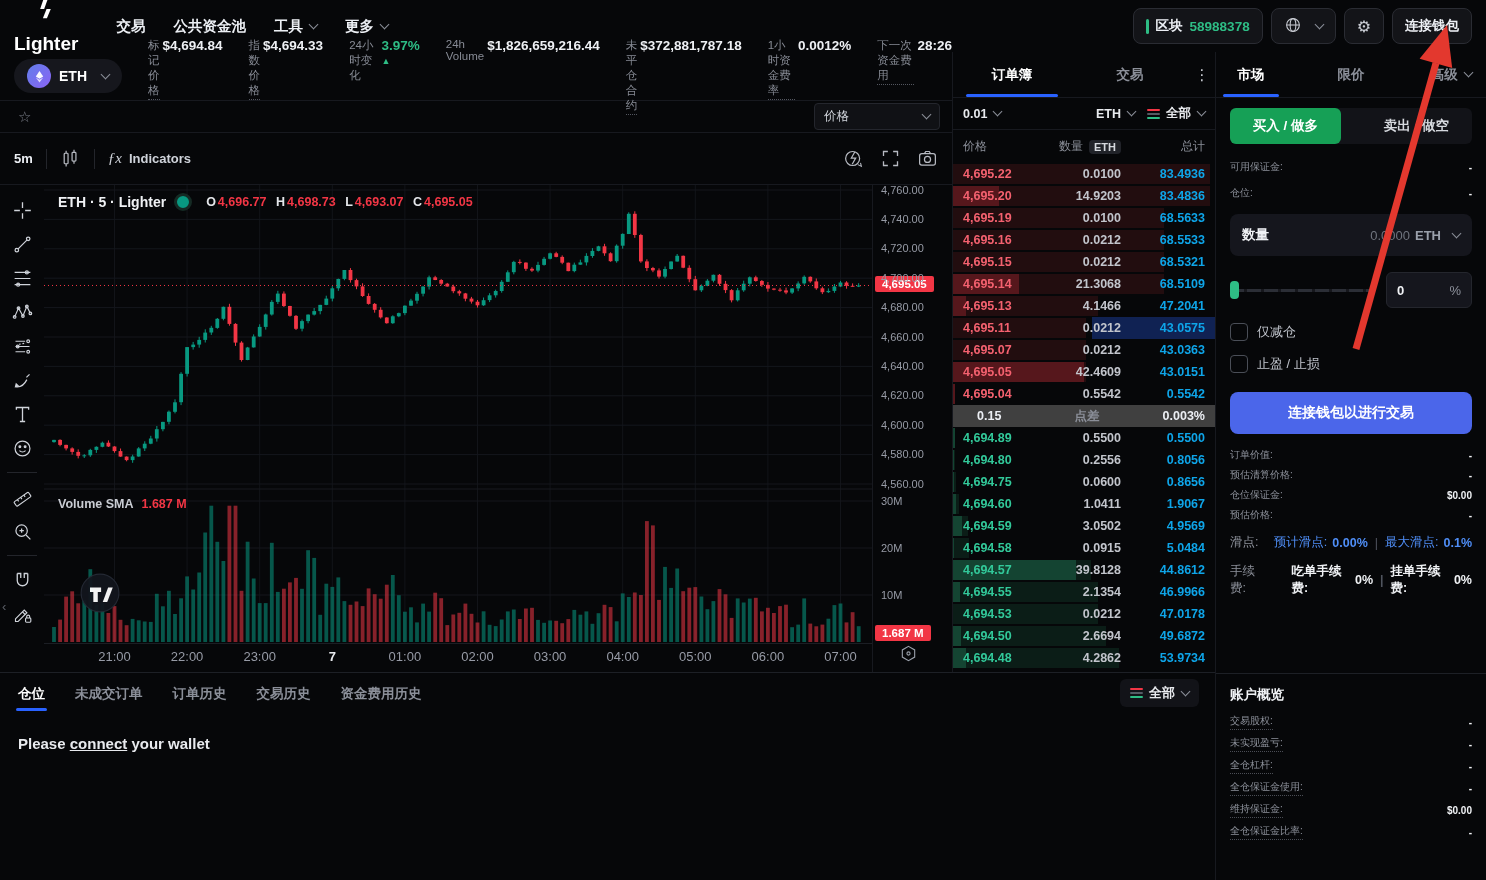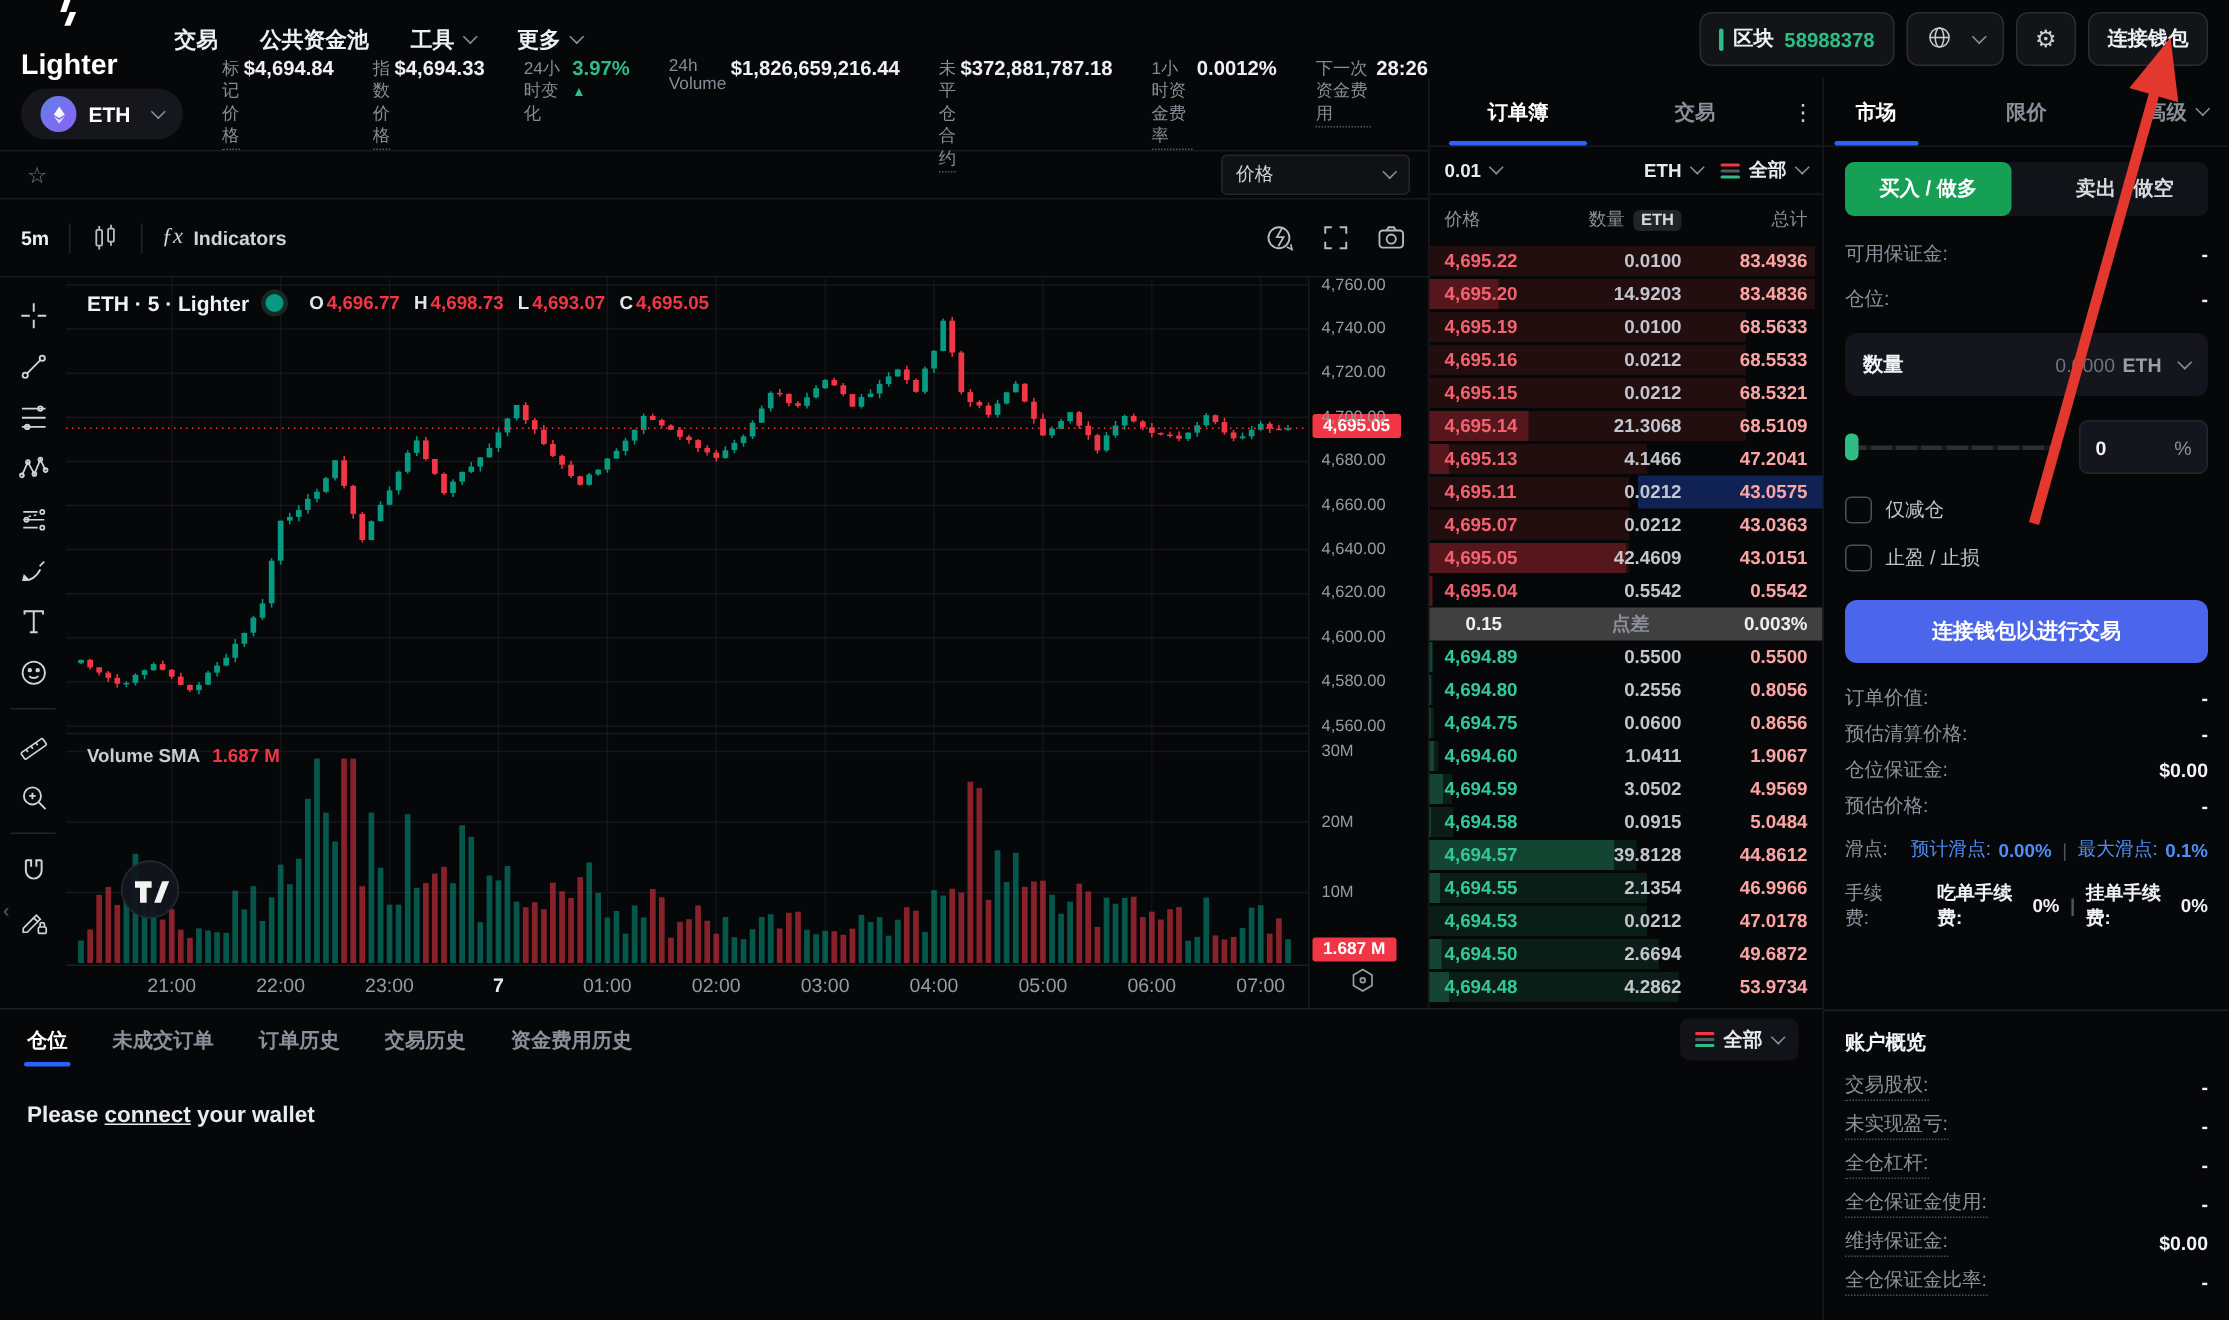--- a/index.html
+++ b/index.html
@@ -89,21 +89,21 @@
   .lines-ic i:nth-child(2){background:#555a63;}
   .lines-ic i:nth-child(3){background:#2ebd85;}
   .ob-head{height:33px;display:flex;align-items:center;font-size:12px;color:#8b8f99;}
   .ob-head .c1{width:84px;padding-left:10px;}
   .ob-head .c2{flex:1;text-align:right;display:flex;justify-content:flex-end;align-items:center;}
   .badge{background:#212329;border-radius:4px;padding:1px 5px;font-size:11px;color:#d6d9de;margin-left:6px;font-weight:600;}
   .ob-head .c3{width:84px;text-align:right;padding-right:10px;}
   .obrow{position:relative;height:22px;display:flex;align-items:center;font-size:12.5px;font-weight:700;cursor:pointer;}
   .obrow .p{width:84px;padding-left:10px;position:relative;z-index:2;}
   .obrow .s{flex:1;text-align:right;color:#c2c5cc;position:relative;z-index:2;}
-  .obrow .t{width:84px;text-align:right;padding-right:10px;color:#fca5a5;position:relative;z-index:2;}
+  .obrow .t{width:84px;text-align:right;padding-right:10px;color:#0ea5e9;position:relative;z-index:2;}
   .obrow.ask .p{color:#f4616f;}
   .obrow.bid .p{color:#32c99a;}
   .dbar{position:absolute;left:0;top:1px;bottom:1px;z-index:0;}
   .obrow.ask .dbar.cum{background:rgba(242,54,69,.12);}
   .obrow.ask .dbar.own{background:rgba(242,54,69,.25);}
   .obrow.bid .dbar.cum{background:rgba(46,189,133,.12);}
   .obrow.bid .dbar.own{background:rgba(46,189,133,.25);}
   .hlband{position:absolute;left:53%;right:0;top:0;bottom:0;background:rgba(41,98,255,.30);z-index:1;}
   .spread-row{height:22px;background:#404040;display:flex;align-items:center;font-size:12.5px;font-weight:700;}
   .spread-row .sv{width:84px;padding-left:24px;color:#eceff4;}
@@ -112,21 +112,21 @@
   
   .t-tabs{height:45px;display:flex;border-bottom:1px solid #17191f;gap:31px;}
   .t-tab{flex:1;display:flex;align-items:center;justify-content:center;font-size:13.5px;font-weight:700;color:#8b8f99;cursor:pointer;position:relative;}
   .t-tab.active{color:#fff;}
   .t-tab.active::after{content:"";position:absolute;bottom:0;left:50%;transform:translateX(-50%);width:56px;height:3px;border-radius:2px;background:#2962ff;}
   .t-body{padding:10px 14px 0;display:flex;flex-direction:column;}
   .bs-row{display:flex;background:#121318;border-radius:6px;margin-bottom:10px;gap:20px;}
   .bs-row button{flex:1;height:36px;border:none;border-radius:6px;font-size:13.5px;font-weight:700;font-family:inherit;cursor:pointer;}
   .buy{background:#16a056;color:#fff;}
   .sell{background:transparent;color:#d6d9de;}
-  .kv{display:flex;justify-content:space-between;align-items:center;margin:6px 0;font-size:13px;}
+  .kv{display:flex;justify-content:space-between;align-items:center;margin:6px 0;font-size:10px;}
   .kv .lab{color:#8d919b;}
   .kv b{color:#f0f2f5;font-weight:700;}
   .kv .lab.dotted{border-bottom:1px dotted #4a4d55;padding-bottom:1px;}
   .amt{background:#15161d;border-radius:8px;height:42px;display:flex;align-items:center;justify-content:space-between;padding:0 12px;margin-top:8px;cursor:text;}
   .amt-label{font-size:13.5px;font-weight:700;color:#f0f2f5;}
   .amt-val{font-size:13px;color:#6f747e;display:flex;align-items:center;gap:5px;}
   .amt-val b{color:#9aa0ab;}
   .slider-row{display:flex;align-items:center;gap:12px;margin:16px 0 8px;}
   .track{flex:1;height:18px;position:relative;cursor:pointer;}
   .track::before{content:"";position:absolute;left:0;right:0;top:8px;height:3px;background:repeating-linear-gradient(90deg,#2b2e36 0 14px,#16171c 14px 17px);border-radius:2px;}

